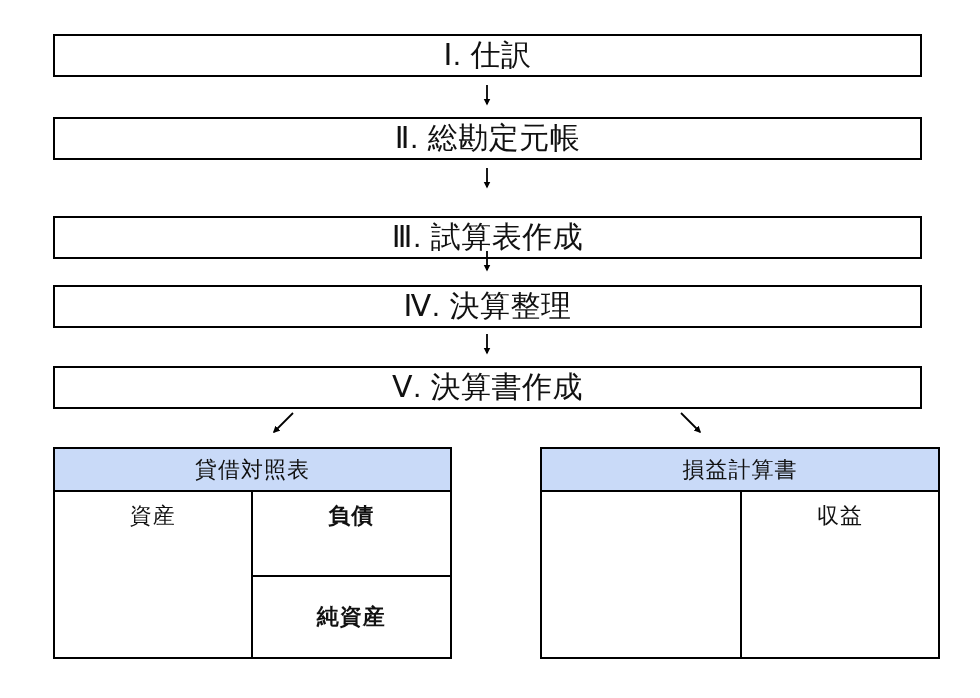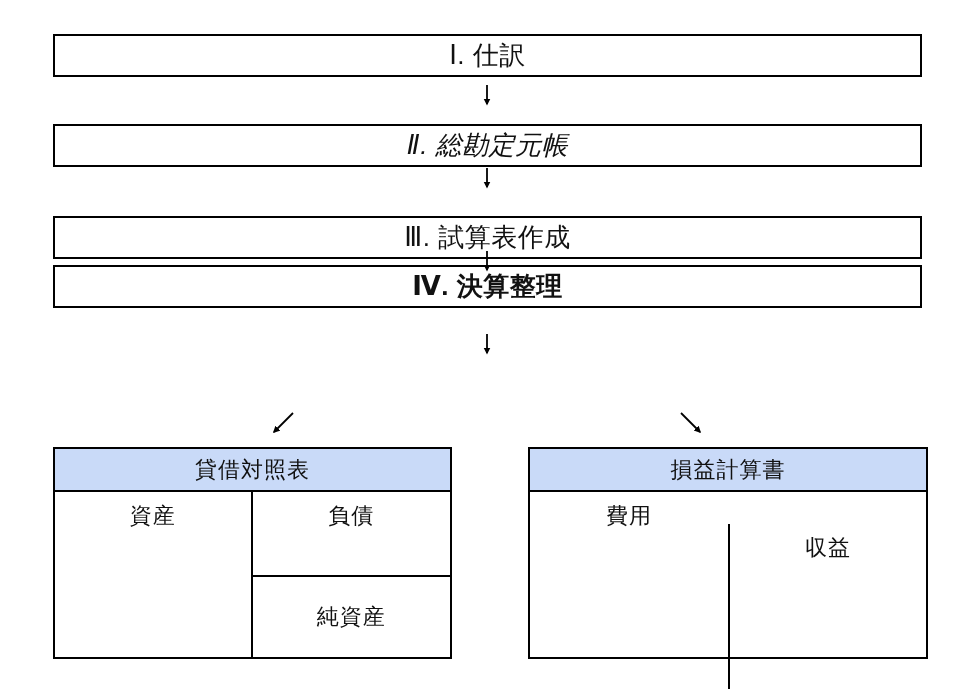--- a/index.html
+++ b/index.html
@@ -24,27 +24,27 @@
   .step {
     position: absolute;
     left: 53px;
     width: 869px;
     height: 43px;
     border: 2px solid var(--border-color);
     background: #ffffff;
     display: flex;
     align-items: center;
     justify-content: center;
-    font-size: 26px;
+    font-size: 30px;
     letter-spacing: 0.5px;
   }
   .step.s1 { top: 34px; }
-  .step.s2 { top: 124px; font-style: italic; }
+  .step.s2 { top: 117px; }
   .step.s3 { top: 216px; }
-  .step.s4 { top: 265px; font-weight: bold; }
+  .step.s4 { top: 285px; }
   .step.s5 { top: 366px; }
   
   svg.arrows {
     position: absolute;
     left: 0; top: 0;
     width: 980px; height: 698px;
     pointer-events: none;
   }
   svg.arrows line {
     stroke: var(--border-color);
@@ -54,21 +54,21 @@
   .dtable {
     position: absolute;
     top: 447px;
     height: 212px;
     border: 2px solid var(--border-color);
     background: #ffffff;
     display: flex;
     flex-direction: column;
   }
   .dtable.bs { left: 53px;  width: 399px; }
-  .dtable.is { left: 528px; width: 400px; }
+  .dtable.is { left: 540px; width: 400px; }
   .thead {
     height: 43px;
     flex: 0 0 43px;
     background: var(--header-bg);
     border-bottom: 2px solid var(--border-color);
     display: flex;
     align-items: center;
     justify-content: center;
     font-size: 22px;
     letter-spacing: 1px;
@@ -80,40 +80,41 @@
   }
   .half { width: 50%; display: flex; flex-direction: column; }
   .cell {
     font-size: 22px;
     text-align: center;
     letter-spacing: 1px;
   }
   .cell.top-label { padding-top: 9px; }
   .cell.span-rows { height: 100%; }
   .divider-right { border-right: 2px solid var(--border-color); }
-  .divider-left  { border-left: 2px solid var(--border-color); margin-top: 32px; }
-  .row-cell { flex: 1 1 50%; }
+  .divider-left  { border-left: 2px solid var(--border-color); }
+  .row-cell { flex: 1 1 50%; font-weight: bold; }
   .row-cell.bottom { border-top: 2px solid var(--border-color); }
   .two-line {
     display: flex;
     flex-direction: column;
     justify-content: center;
     line-height: 1.32;
   }
   .two-line span { display: block; }
 </style>
 </head>
 <body>
 
 <div class="canvas">
 
   <div class="step s1">Ⅰ. 仕訳</div>
   <div class="step s2">Ⅱ. 総勘定元帳</div>
   <div class="step s3">Ⅲ. 試算表作成</div>
   <div class="step s4">Ⅳ. 決算整理</div>
+  <div class="step s5">Ⅴ. 決算書作成</div>
 
   <svg class="arrows" viewBox="0 0 980 698" xmlns="http://www.w3.org/2000/svg" aria-hidden="true">
     <defs>
       <marker id="ah" markerWidth="9" markerHeight="9" refX="5.5" refY="3.5" orient="auto" markerUnits="userSpaceOnUse">
         <path d="M0,0 L7,3.5 L0,7 Z" fill="#000000"></path>
       </marker>
     </defs>
     <line x1="487" y1="85" x2="487" y2="104" marker-end="url(#ah)"></line>
     <line x1="487" y1="168" x2="487" y2="187" marker-end="url(#ah)"></line>
     <line x1="487" y1="251" x2="487" y2="270" marker-end="url(#ah)"></line>
@@ -132,19 +133,18 @@
           <span>純資産</span>
         </div>
       </div>
     </div>
   </div>
 
   <div class="dtable is">
     <div class="thead">損益計算書</div>
     <div class="tbody">
       <div class="half">
-        <div class="row-cell cell top-label">費用</div>
       </div>
       <div class="half divider-left cell top-label span-rows">収益</div>
     </div>
   </div>
 
 </div>
 
 </body></html>

